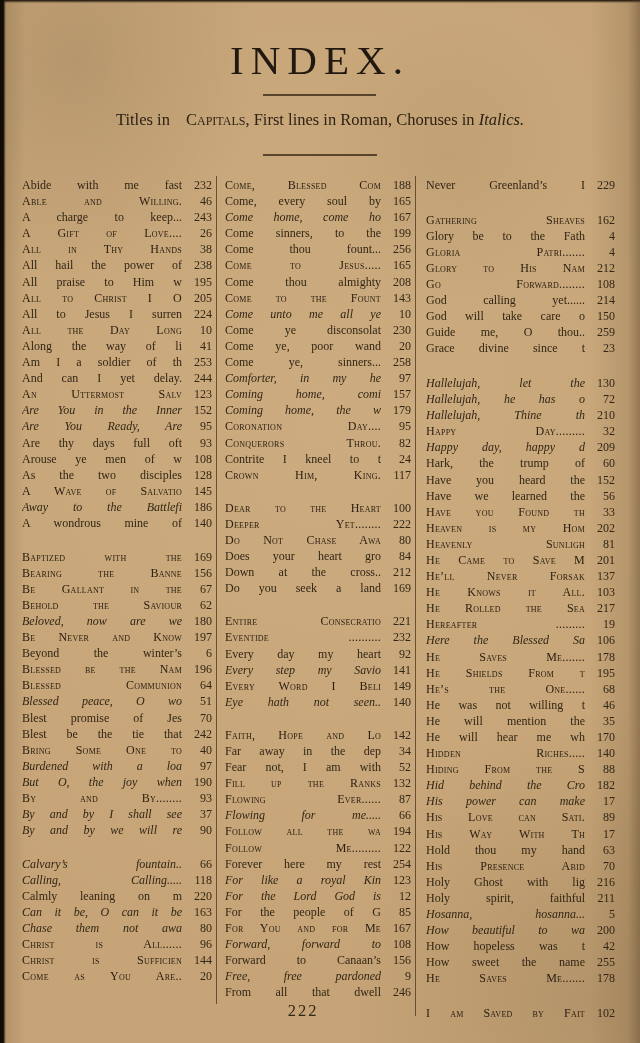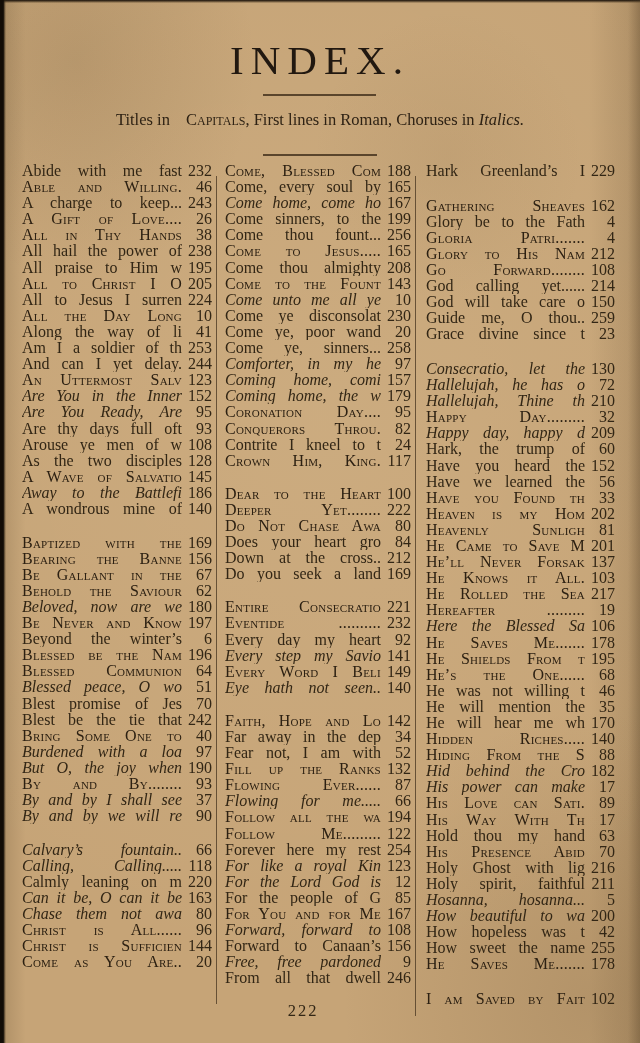--- a/index.html
+++ b/index.html
@@ -35,21 +35,21 @@
     position: absolute; top: 110px; left: 0; width: 100%; margin: 0;
     text-align: center; font-size: 16.5px; color: #2e2214;
   }
   .subtitle .caps   { font-variant: small-caps; margin-left: 12px; }
   .subtitle .italic { font-style: italic; }
 
   .vrule { position: absolute; width: 1px; background: #4e3b24; opacity: .8; }
   .vrule-1 { left: 216px; top: 176px; height: 828px; }
   .vrule-2 { left: 415px; top: 176px; height: 840px; }
 
-  .col { position: absolute; top: 163px; font-size: 16px; }
+  .col { position: absolute; top: 177px; font-size: 12px; }
   #col1 { left: 22px;  width: 190px; }
   #col2 { left: 225px; width: 186px; }
   #col3 { left: 426px; width: 189px; }
 
   .row { display: flex; align-items: baseline; height: 16.1px; line-height: 16.1px; overflow: hidden; }
   .row .t { flex: 1 1 auto; text-align: justify; text-align-last: justify; overflow: hidden; }
   .row .p { flex: 0 0 auto; min-width: 25px; margin-left: 5px; text-align: right; }
   .row.caps .t { font-variant: small-caps; letter-spacing: 0.25px; color: #2c2012; }
   .row.italic .t { font-style: italic; }
 
@@ -466,21 +466,21 @@
         <span class="t">Free, free pardoned</span>
         <span class="p">9</span>
       </div>
       <div class="row roman">
         <span class="t">From all that dwell</span>
         <span class="p">246</span>
       </div>
     </div>
   <div class="col" id="col3">
       <div class="row roman">
-        <span class="t">Hark Greenland’s I</span>
+        <span class="t">Never Greenland’s I</span>
         <span class="p">229</span>
       </div>
       <div class="spacer"></div>
       <div class="row caps">
         <span class="t">Gathering Sheaves</span>
         <span class="p">162</span>
       </div>
       <div class="row roman">
         <span class="t">Glory be to the Fath</span>
         <span class="p">4</span>
@@ -508,21 +508,21 @@
       <div class="row roman">
         <span class="t">Guide me, O thou..</span>
         <span class="p">259</span>
       </div>
       <div class="row roman">
         <span class="t">Grace divine since t</span>
         <span class="p">23</span>
       </div>
       <div class="spacer"></div>
       <div class="row italic">
-        <span class="t">Consecratio, let the</span>
+        <span class="t">Hallelujah, let the</span>
         <span class="p">130</span>
       </div>
       <div class="row italic">
         <span class="t">Hallelujah, he has o</span>
         <span class="p">72</span>
       </div>
       <div class="row italic">
         <span class="t">Hallelujah, Thine th</span>
         <span class="p">210</span>
       </div>

